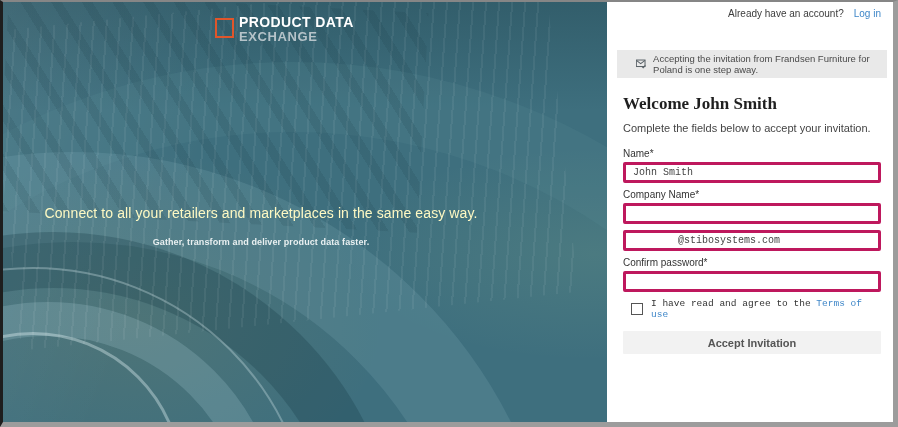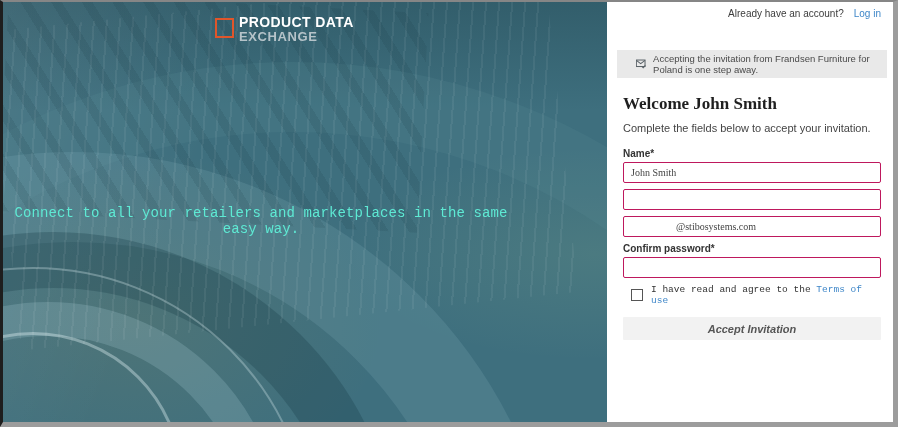--- a/index.html
+++ b/index.html
@@ -63,22 +63,22 @@
     width:19px; height:20px; border:2px solid #E0562B; margin-right:5px; margin-top:2px;
   }
   .logo-text-1 {
     color:#ffffff; font-size:14px; font-weight:bold; letter-spacing:.4px; line-height:13px;
   }
   .logo-text-2 {
     color:#b5c3c9; font-size:13px; font-weight:bold; letter-spacing:.6px; line-height:13px; margin-top:1px;
   }
   .hero-headline {
     position:absolute; left:0; top:203px; width:516px; text-align:center;
-    font-family:Liberation Mono, monospace;
-    color:#5eead4; font-size:14px; letter-spacing:.1px;
+    font-family:Liberation Sans, sans-serif;
+    color:#fef9c3; font-size:14px; letter-spacing:.1px;
   }
   .hero-subheadline {
     position:absolute; left:0; top:235px; width:516px; text-align:center;
     color:#e9f0f1; font-size:9px; font-weight:bold; letter-spacing:.1px;
   }
   
   .panel { position:relative; flex:1; background:#fff; height:100%; }
   .topbar {
     position:absolute; top:6px; right:12px;
     font-size:10px; color:#3c3c3c; display:flex; gap:10px; align-items:center;
@@ -92,44 +92,44 @@
   .form-area { position:absolute; top:76px; left:16px; right:12px; }
   .welcome-title {
     margin-top:16px;
     font-family:"Liberation Serif", serif;
     font-size:17px; font-weight:600; color:#1f1f1f;
   }
   .welcome-subtitle { margin-top:8px; font-size:11px; color:#444; line-height:12px; }
   .form-fields { margin-top:14px; }
   .field-group { margin-bottom:6px; }
   .field-label {
-    font-size:10px; line-height:12px; font-weight:bold; color:#333;
+    font-size:10px; line-height:12px; font-weight:normal; color:#333;
     margin-bottom:2px; display:block;
   }
   .field-input {
-    width:100%; height:21px; border:1px solid #be185d; border-radius:2px;
-    font-family:Liberation Serif, serif;
+    width:100%; height:21px; border:3px solid #be185d; border-radius:2px;
+    font-family:Liberation Mono, monospace;
     font-size:10px; color:#444; padding:0 7px; background:#fff; outline:none; display:block;
   }
   .indent-email { text-indent:45px; }
   .terms-row {
     margin-top:6px; margin-left:8px;
     display:flex; align-items:center; gap:8px;
   }
   .checkbox {
     width:12px; height:12px; border:1px solid #555; background:#fff;
     display:inline-block; flex:0 0 auto; cursor:pointer;
   }
   .terms-text { font-size:9.5px; color:#333;font-family:Liberation Mono, monospace; }
   .terms-link { color:#3E86C8; cursor:pointer; text-decoration:none; }
   .accept-btn {
     margin-top:11px; width:100%; height:23px;
     background:#f2f2f2; border:none; border-radius:1px;
     font-family:"Liberation Sans", sans-serif;
-    font-size:11px; font-weight:bold; color:#555; cursor:pointer;font-style:italic;
+    font-size:11px; font-weight:bold; color:#555; cursor:pointer;
   }
 </style>
 </head>
 <body>
 
 <div class="screen">
 
   <div class="hero">
     <div class="bg-layer bg-sheen"></div>
     <div class="arc arc-6"></div>
@@ -143,20 +143,21 @@
 
     <div class="hero-logo">
       <div class="logo-square"></div>
       <div>
         <div class="logo-text-1">PRODUCT DATA</div>
         <div class="logo-text-2">EXCHANGE</div>
       </div>
     </div>
 
     <div class="hero-headline">Connect to all your retailers and marketplaces in the same easy way.</div>
+    <div class="hero-subheadline">Gather, transform and deliver product data faster.</div>
   </div>
 
   <div class="panel">
 
     <div class="topbar">
       <span>Already have an account?</span>
       <a class="login-link">Log in</a>
     </div>
 
     <div class="notice-bar">
@@ -171,20 +172,21 @@
     <div class="form-area">
       <div class="welcome-title">Welcome John Smith</div>
       <div class="welcome-subtitle">Complete the fields below to accept your invitation.</div>
 
       <div class="form-fields">
         <div class="field-group">
           <label class="field-label">Name*</label>
           <input class="field-input" type="text" value="John Smith" style="">
         </div>
         <div class="field-group">
+          <label class="field-label">Company Name*</label>
           <input class="field-input" type="text" value="" style="">
         </div>
         <div class="field-group">
           <input class="field-input indent-email" type="text" value="@stibosystems.com" style="">
         </div>
         <div class="field-group">
           <label class="field-label">Confirm password*</label>
           <input class="field-input" type="password" value="" style="">
         </div>
       </div>

